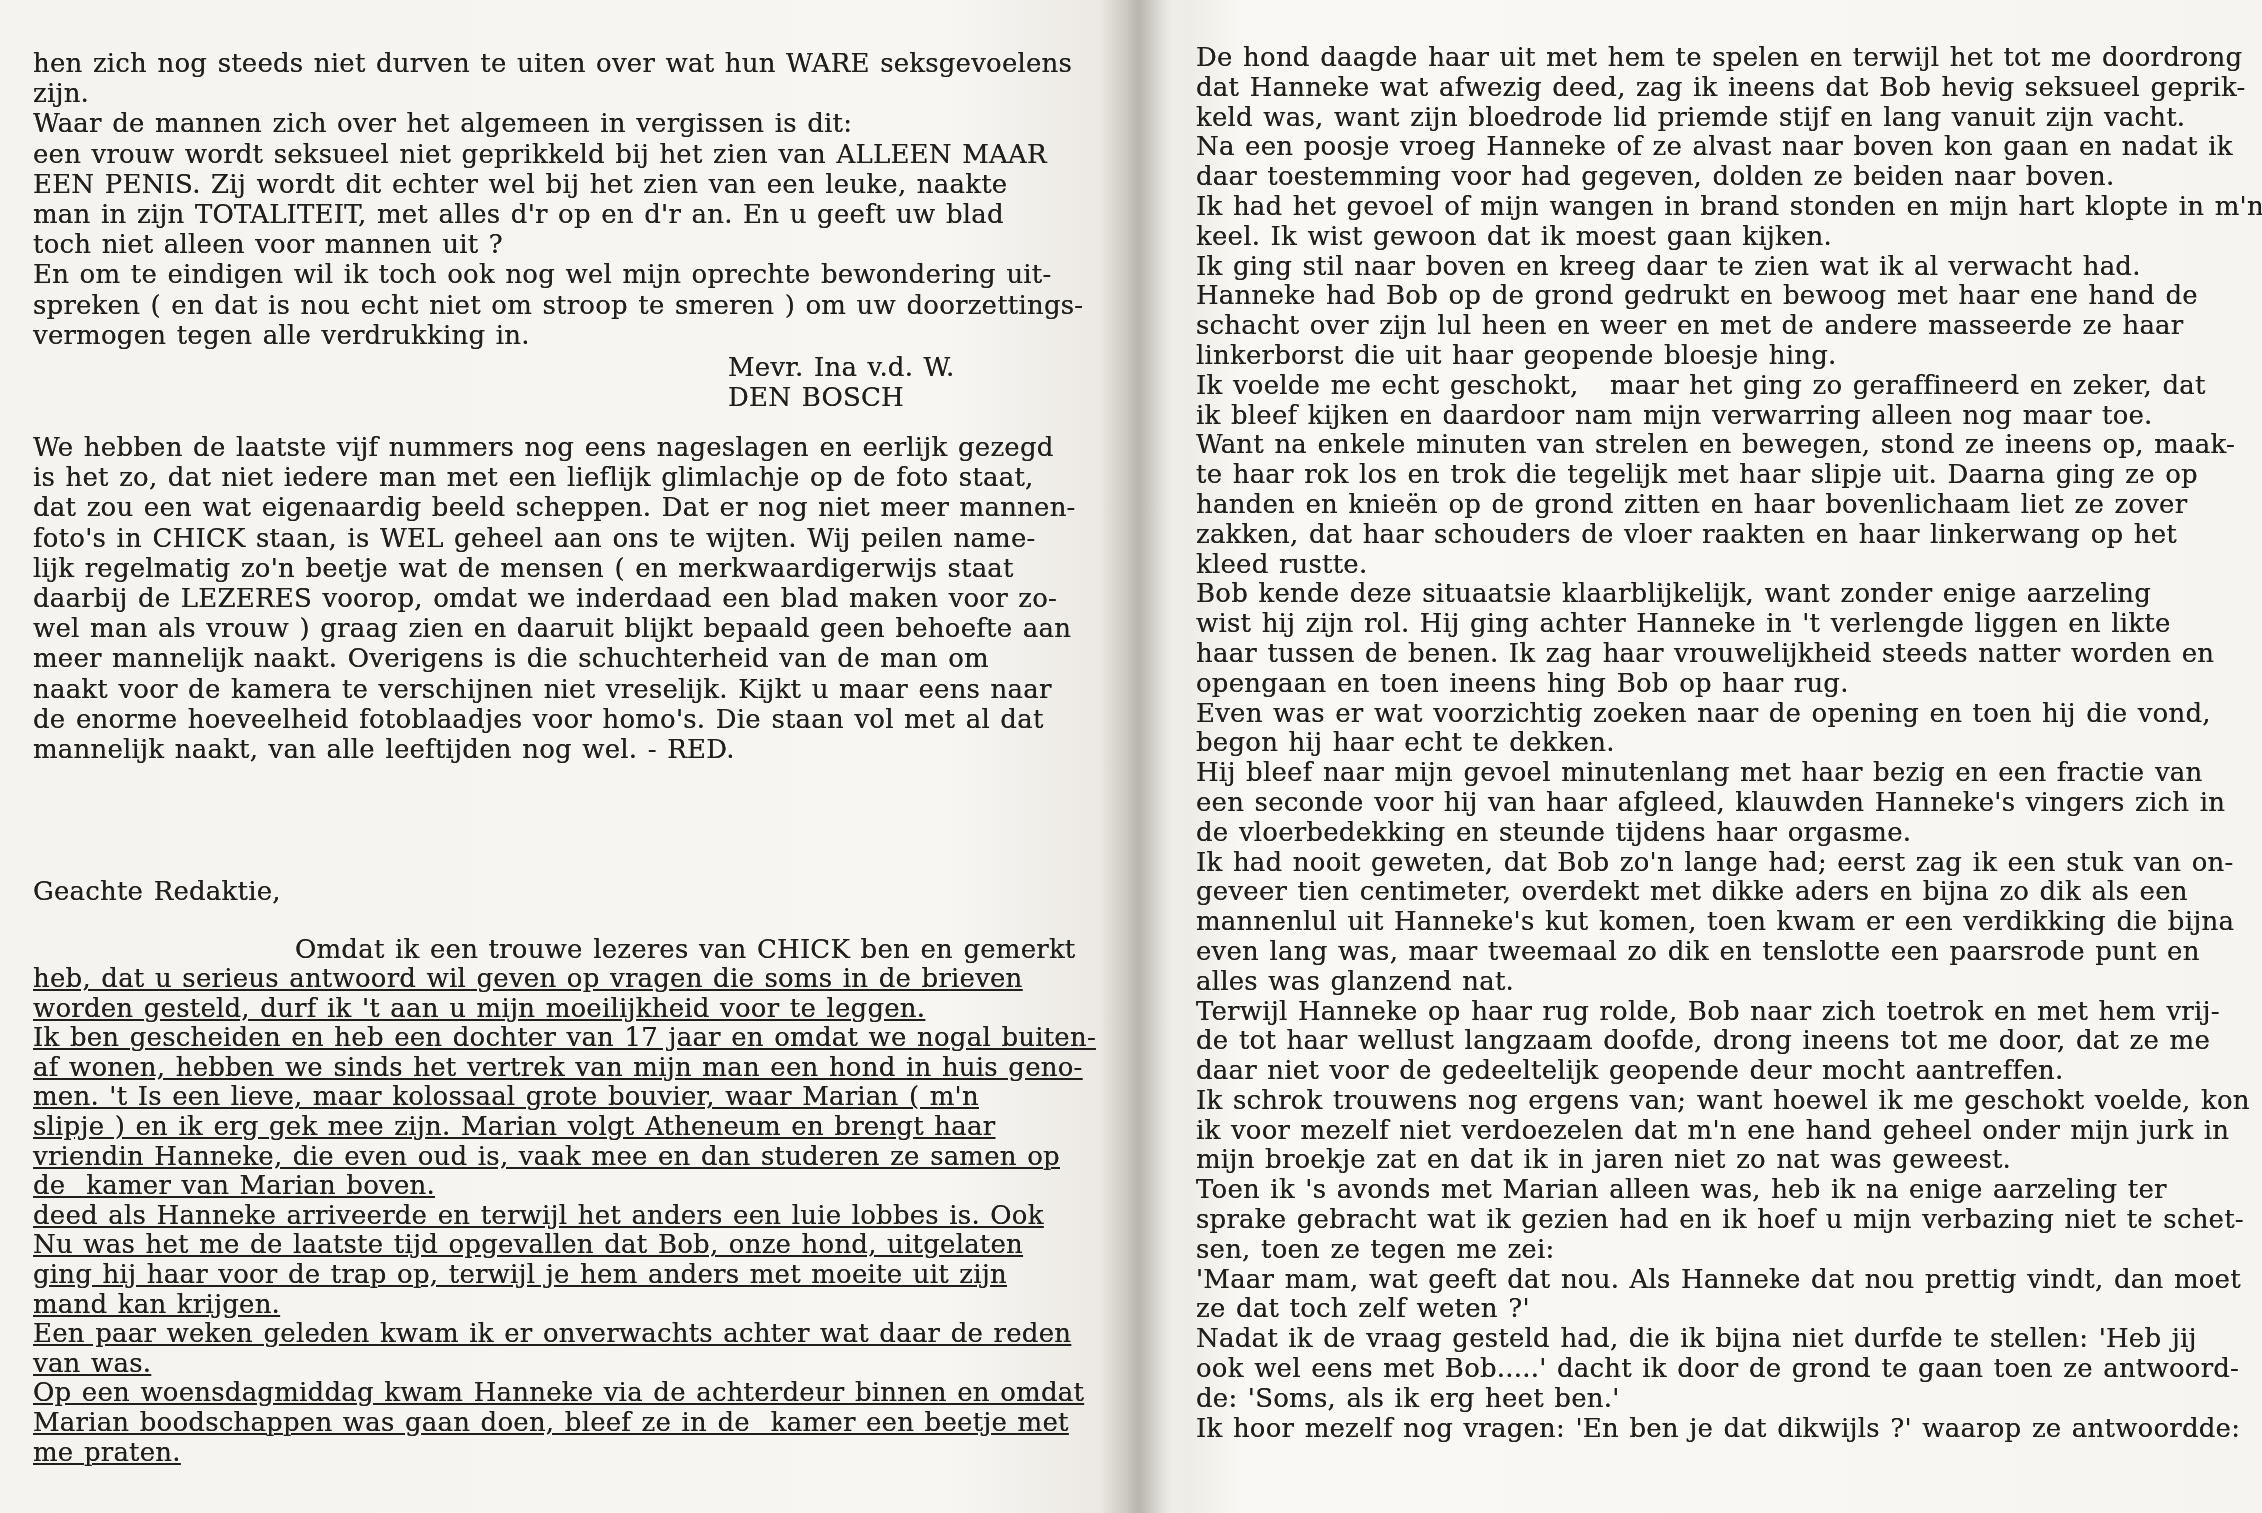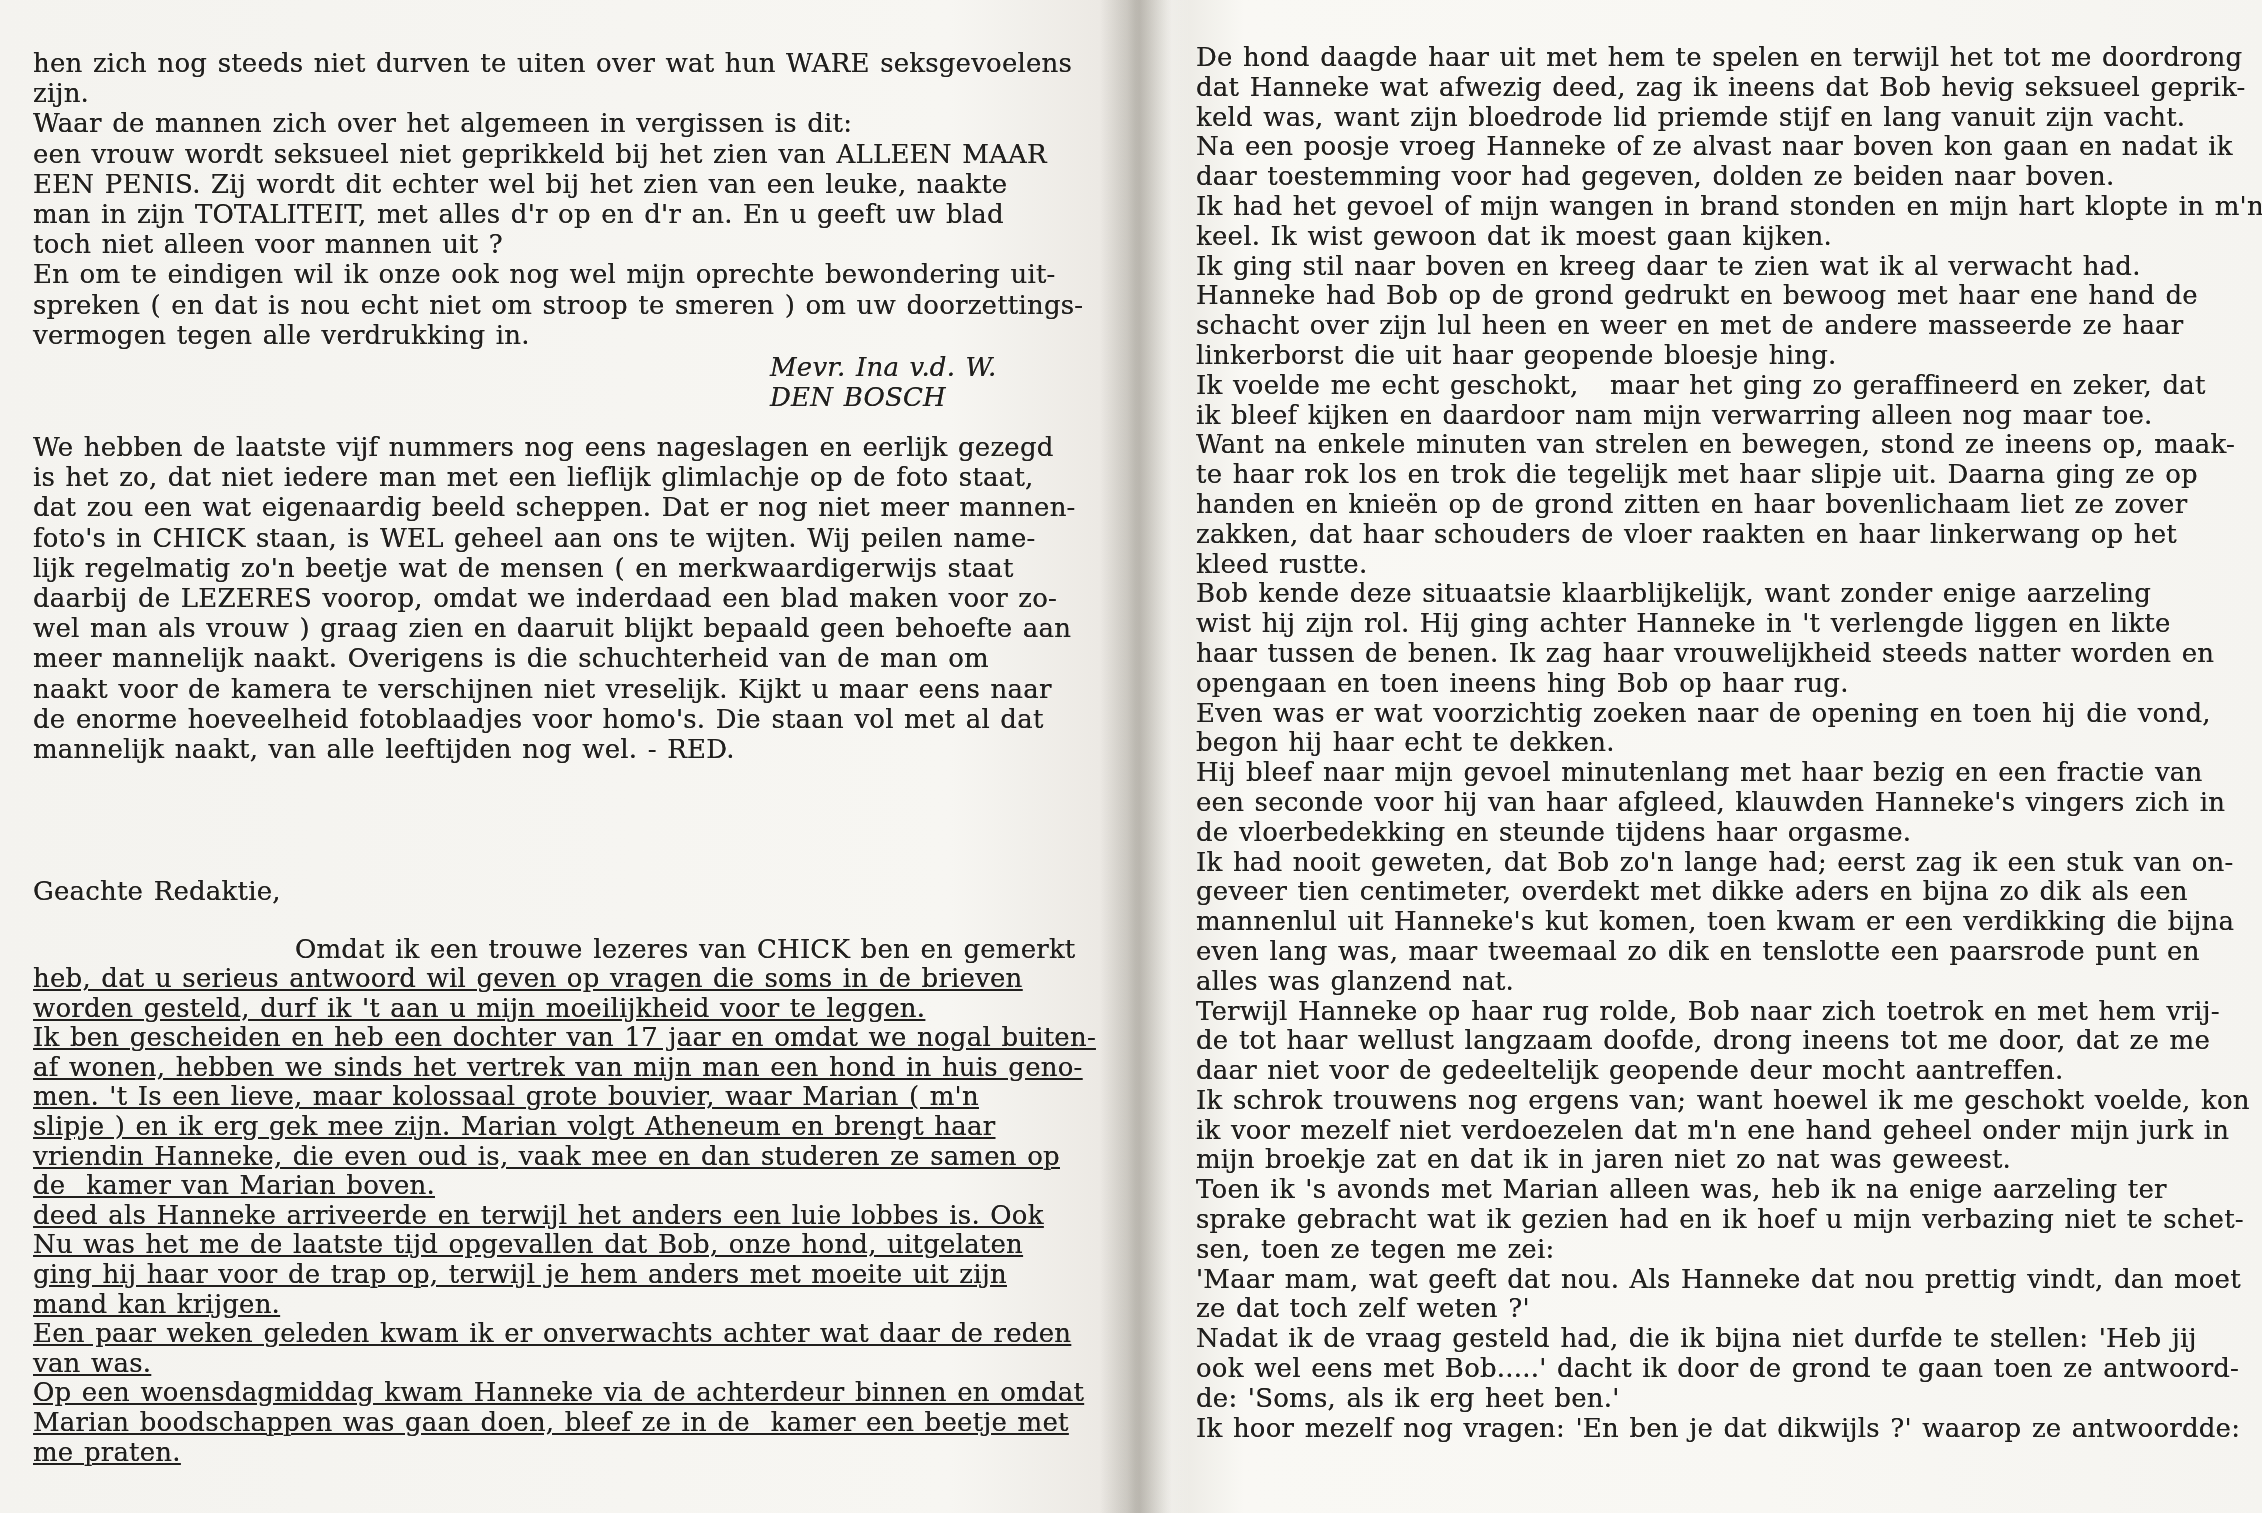--- a/index.html
+++ b/index.html
@@ -67,26 +67,26 @@
 
   <div class="page">
     <div class="block lh-std" style="top:48px; left:33px;">
         <div class="line">hen zich nog steeds niet durven te uiten over wat hun WARE seksgevoelens</div>
         <div class="line">zijn.</div>
         <div class="line">Waar de mannen zich over het algemeen in vergissen is dit:</div>
         <div class="line">een vrouw wordt seksueel niet geprikkeld bij het zien van ALLEEN MAAR</div>
         <div class="line">EEN PENIS. Zij wordt dit echter wel bij het zien van een leuke, naakte</div>
         <div class="line">man in zijn TOTALITEIT, met alles d'r op en d'r an. En u geeft uw blad</div>
         <div class="line">toch niet alleen voor mannen uit ?</div>
-        <div class="line">En om te eindigen wil ik onze ook nog wel mijn oprechte bewondering uit-</div>
+        <div class="line">En om te eindigen wil ik toch ook nog wel mijn oprechte bewondering uit-</div>
         <div class="line">spreken ( en dat is nou echt niet om stroop te smeren ) om uw doorzettings-</div>
         <div class="line">vermogen tegen alle verdrukking in.</div>
       </div>
 
-    <div class="block lh-std" style="top:352px; left:770px;font-style:italic;">
+    <div class="block lh-std" style="top:352px; left:728px;">
         <div class="line">Mevr. Ina v.d. W.</div>
         <div class="line">DEN BOSCH</div>
       </div>
 
     <div class="block lh-std" style="top:432px; left:33px;">
         <div class="line">We hebben de laatste vijf nummers nog eens nageslagen en eerlijk gezegd</div>
         <div class="line">is het zo, dat niet iedere man met een lieflijk glimlachje op de foto staat,</div>
         <div class="line">dat zou een wat eigenaardig beeld scheppen. Dat er nog niet meer mannen-</div>
         <div class="line">foto's in CHICK staan, is WEL geheel aan ons te wijten. Wij peilen name-</div>
         <div class="line">lijk regelmatig zo'n beetje wat de mensen ( en merkwaardigerwijs staat</div>

